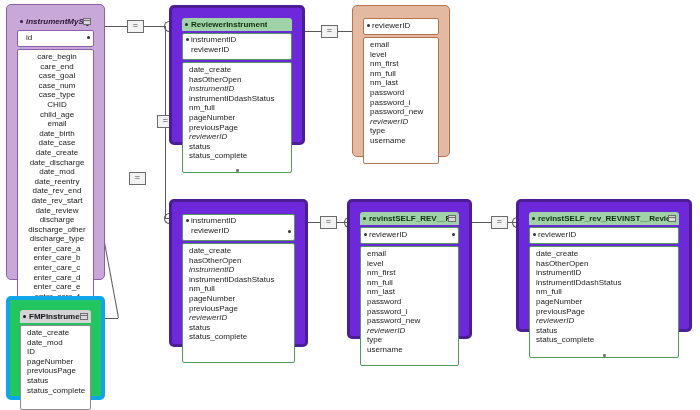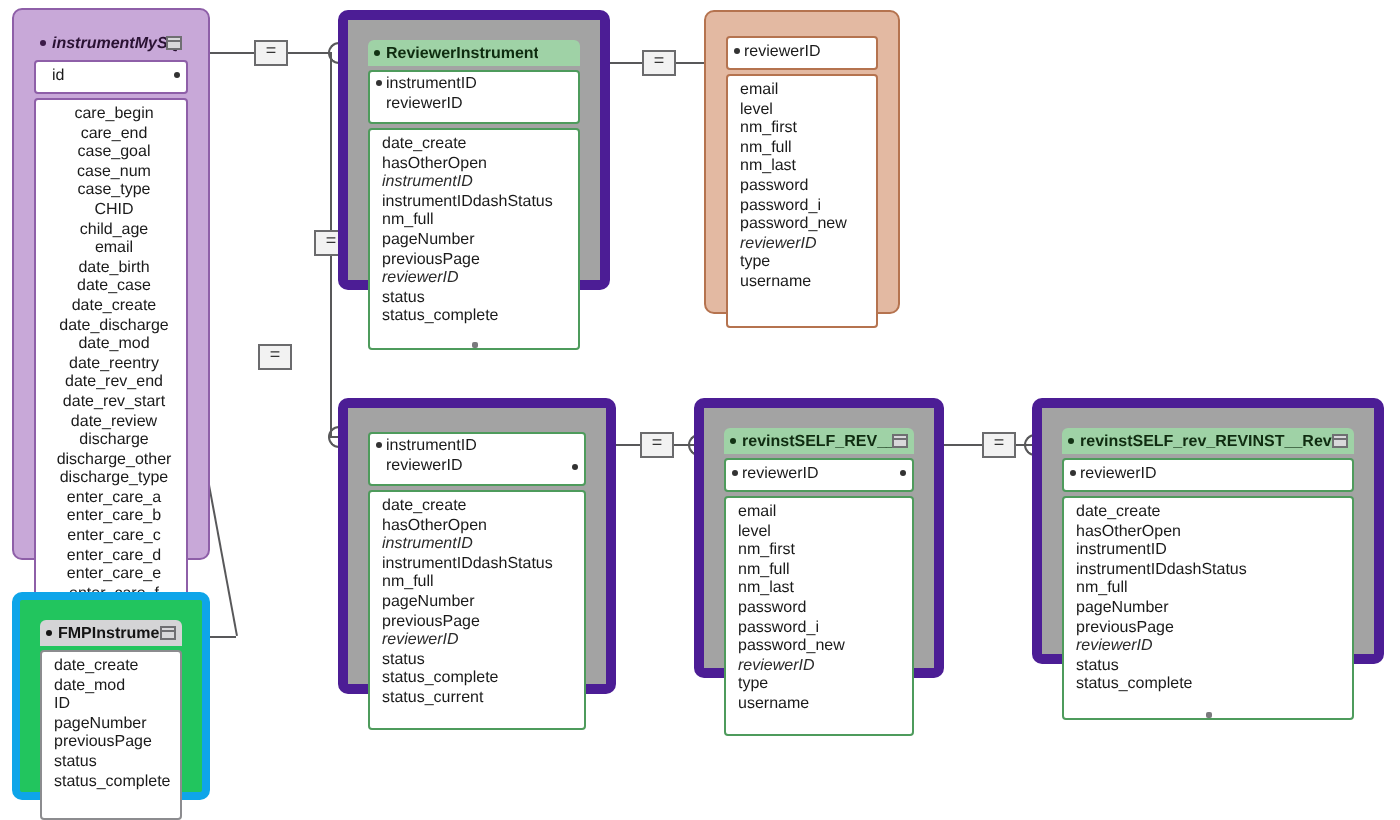--- a/index.html
+++ b/index.html
@@ -170,21 +170,21 @@
 
   
   .th-purple { background: #c8a8d8; border: 1px solid #8e5fa8; }
   .th-purple .titlebar { background: #c8a8d8; color: #2a1233; }
   .th-purple .titlebar .bullet { background: #3b1a47; }
   .th-purple .titlebar .tname { font-style: italic; color: #2a1233; }
   .th-purple .keyfields { border-color: #8e5fa8; }
   .th-purple .fields { border-color: #8e5fa8; text-align: center; }
 
   
-  .th-green { background: #a3a3a3; border: 5px solid #4c1d95; }
+  .th-green { background: #6d28d9; border: 3px solid #4c1d95; }
   .th-green .titlebar { background: #9fd2a6; color: #10300f; }
   .th-green .titlebar .bullet { background: #123314; }
   .th-green .titlebar .tname { color: #0f2c10; }
   .th-green .keyfields { border-color: #4e9b5c; }
   .th-green .fields { border-color: #4e9b5c; }
 
   
   .th-tan { background: #e3b9a2; border: 1px solid #b5734f; }
   .th-tan .titlebar { background: #e3b9a2; color: #3a1a08; }
   .th-tan .titlebar .bullet { background: #3a1a08; }
@@ -347,21 +347,20 @@
       <div class="fld">date_create</div>
       <div class="fld">hasOtherOpen</div>
       <div class="fld italic">instrumentID</div>
       <div class="fld">instrumentIDdashStatus</div>
       <div class="fld">nm_full</div>
       <div class="fld">pageNumber</div>
       <div class="fld">previousPage</div>
       <div class="fld italic">reviewerID</div>
       <div class="fld">status</div>
       <div class="fld">status_complete</div>
-      <div class="fld">status_current</div>
     </div>
   </div>
 
   <div class="tbl th-green" style="left:347px; top:199px; width:125px; height:140px;">
     <div class="titlebar">
       <span class="bullet"></span>
       <span class="tname">revinstSELF_REV__ReviewerID</span>
       <span class="winicon"></span>
     </div>
     <div class="keyfields" style="height:13px;">

